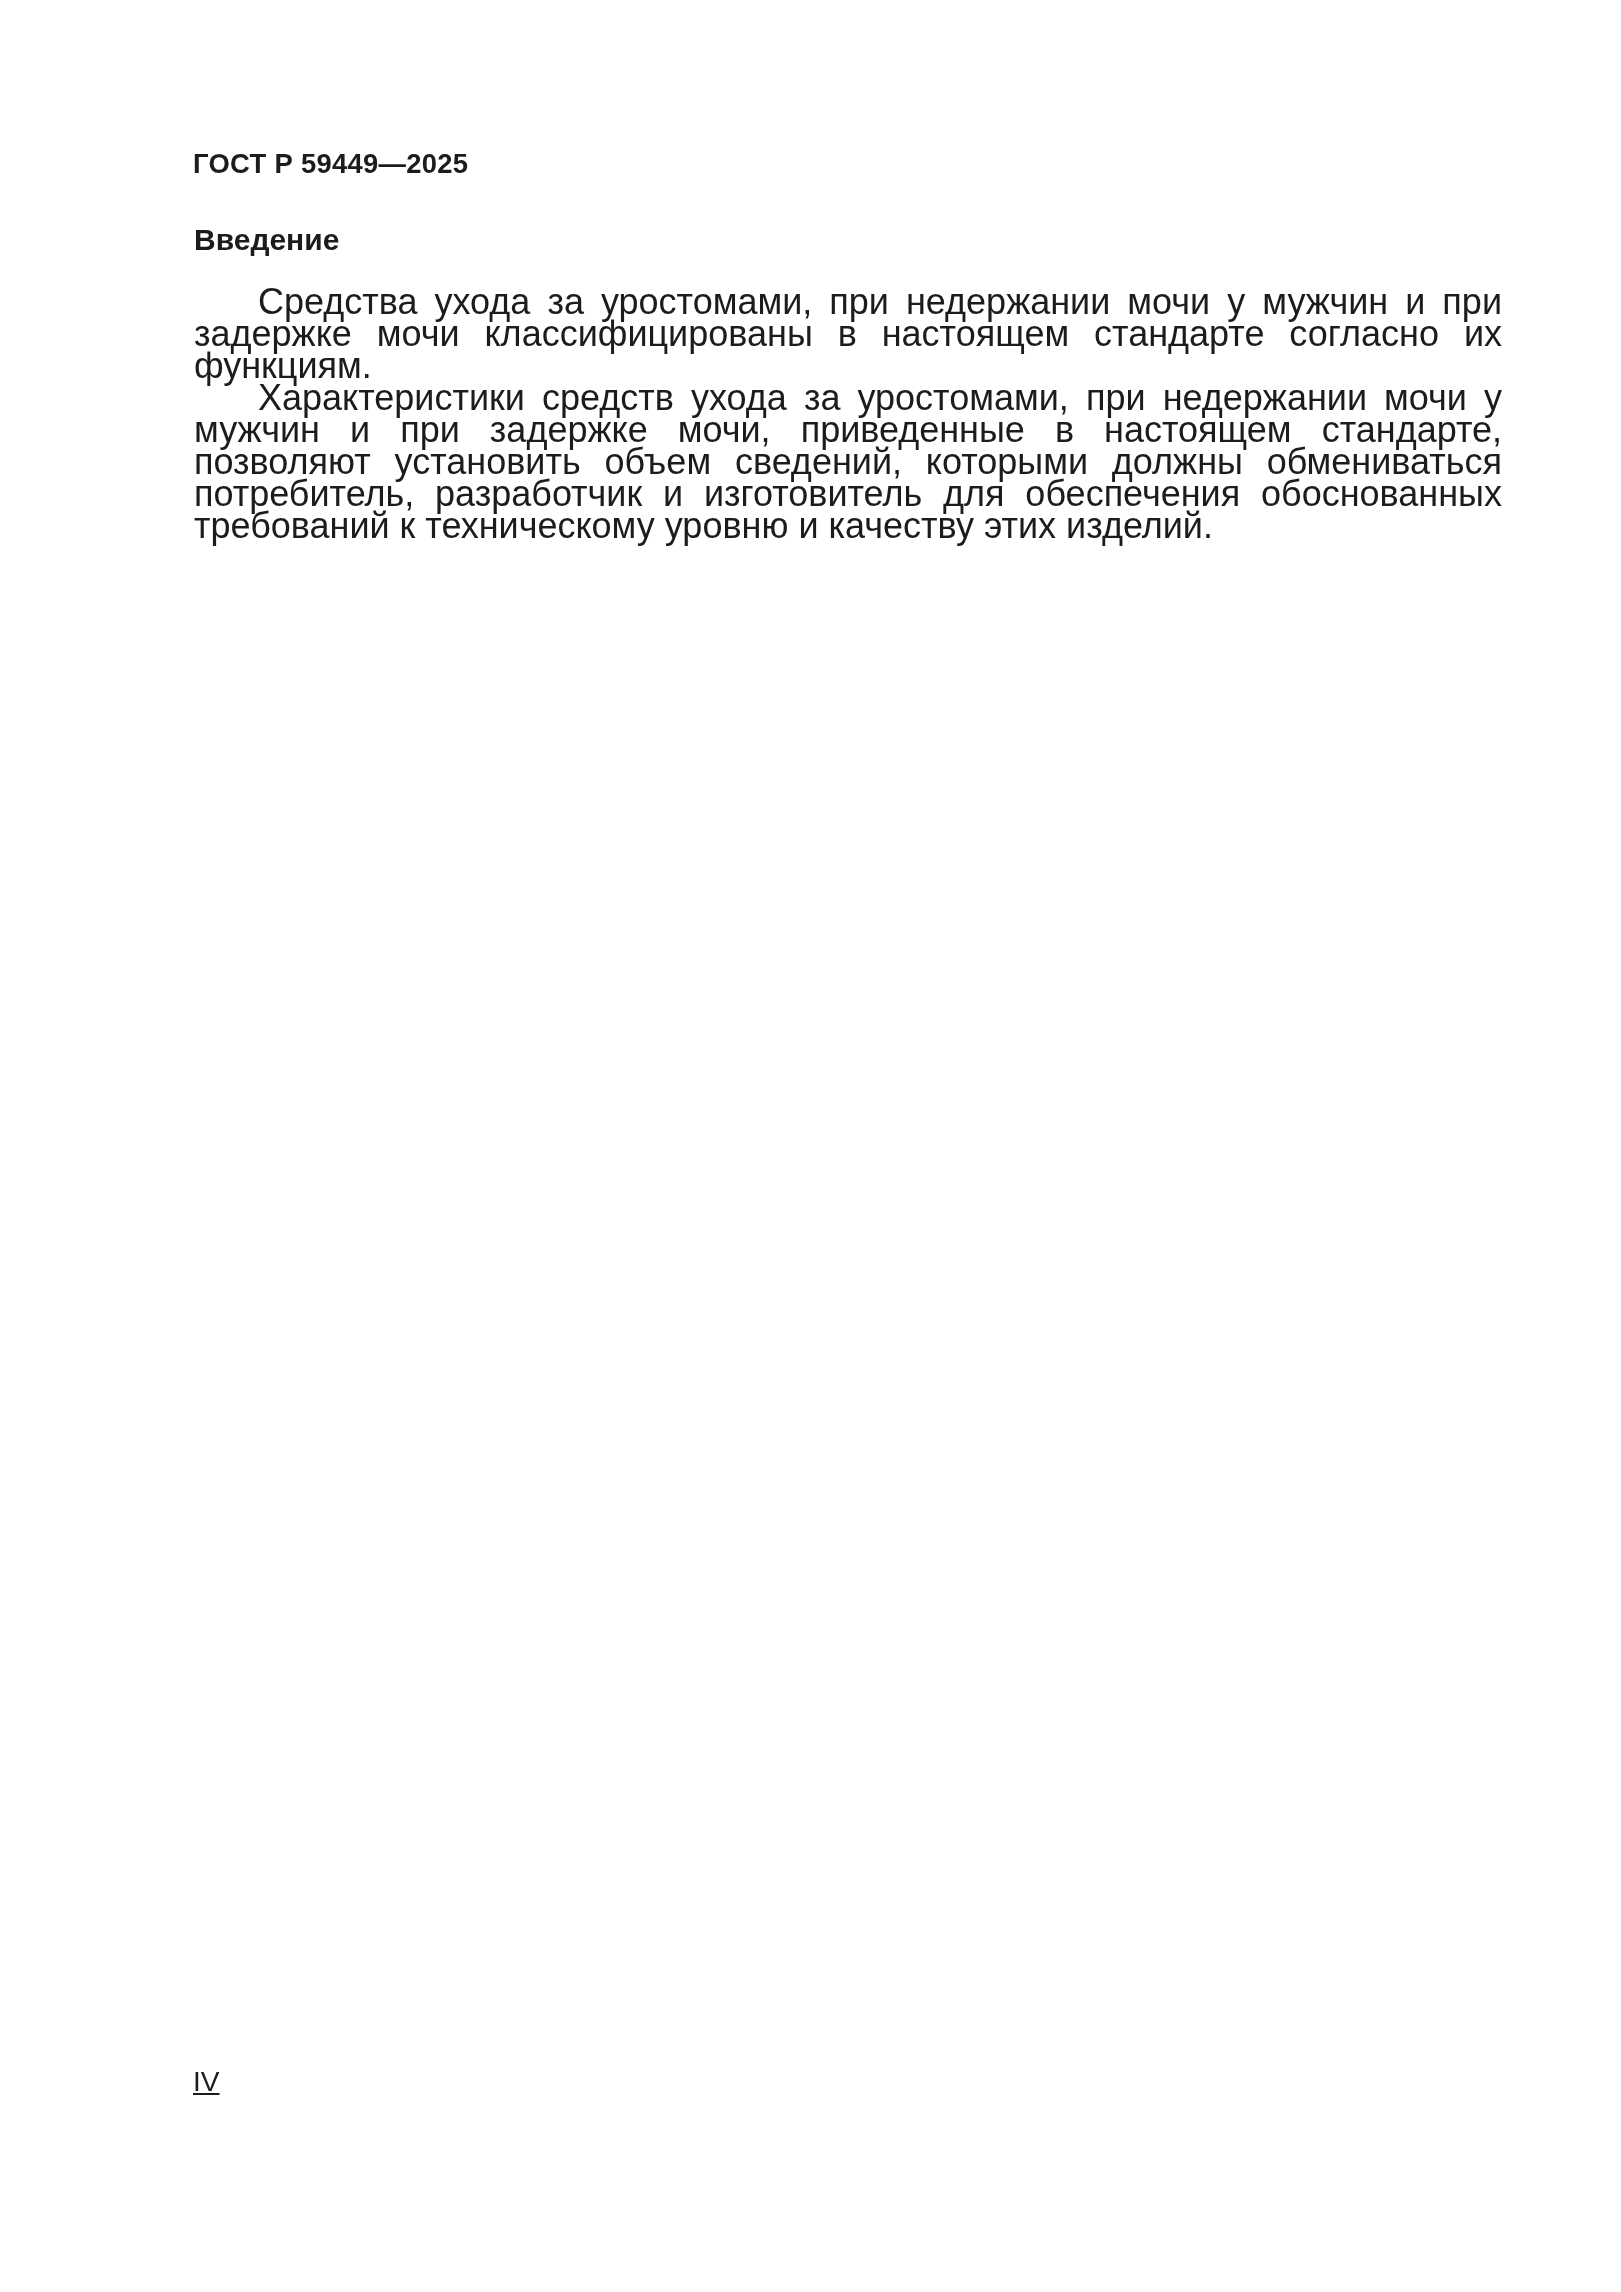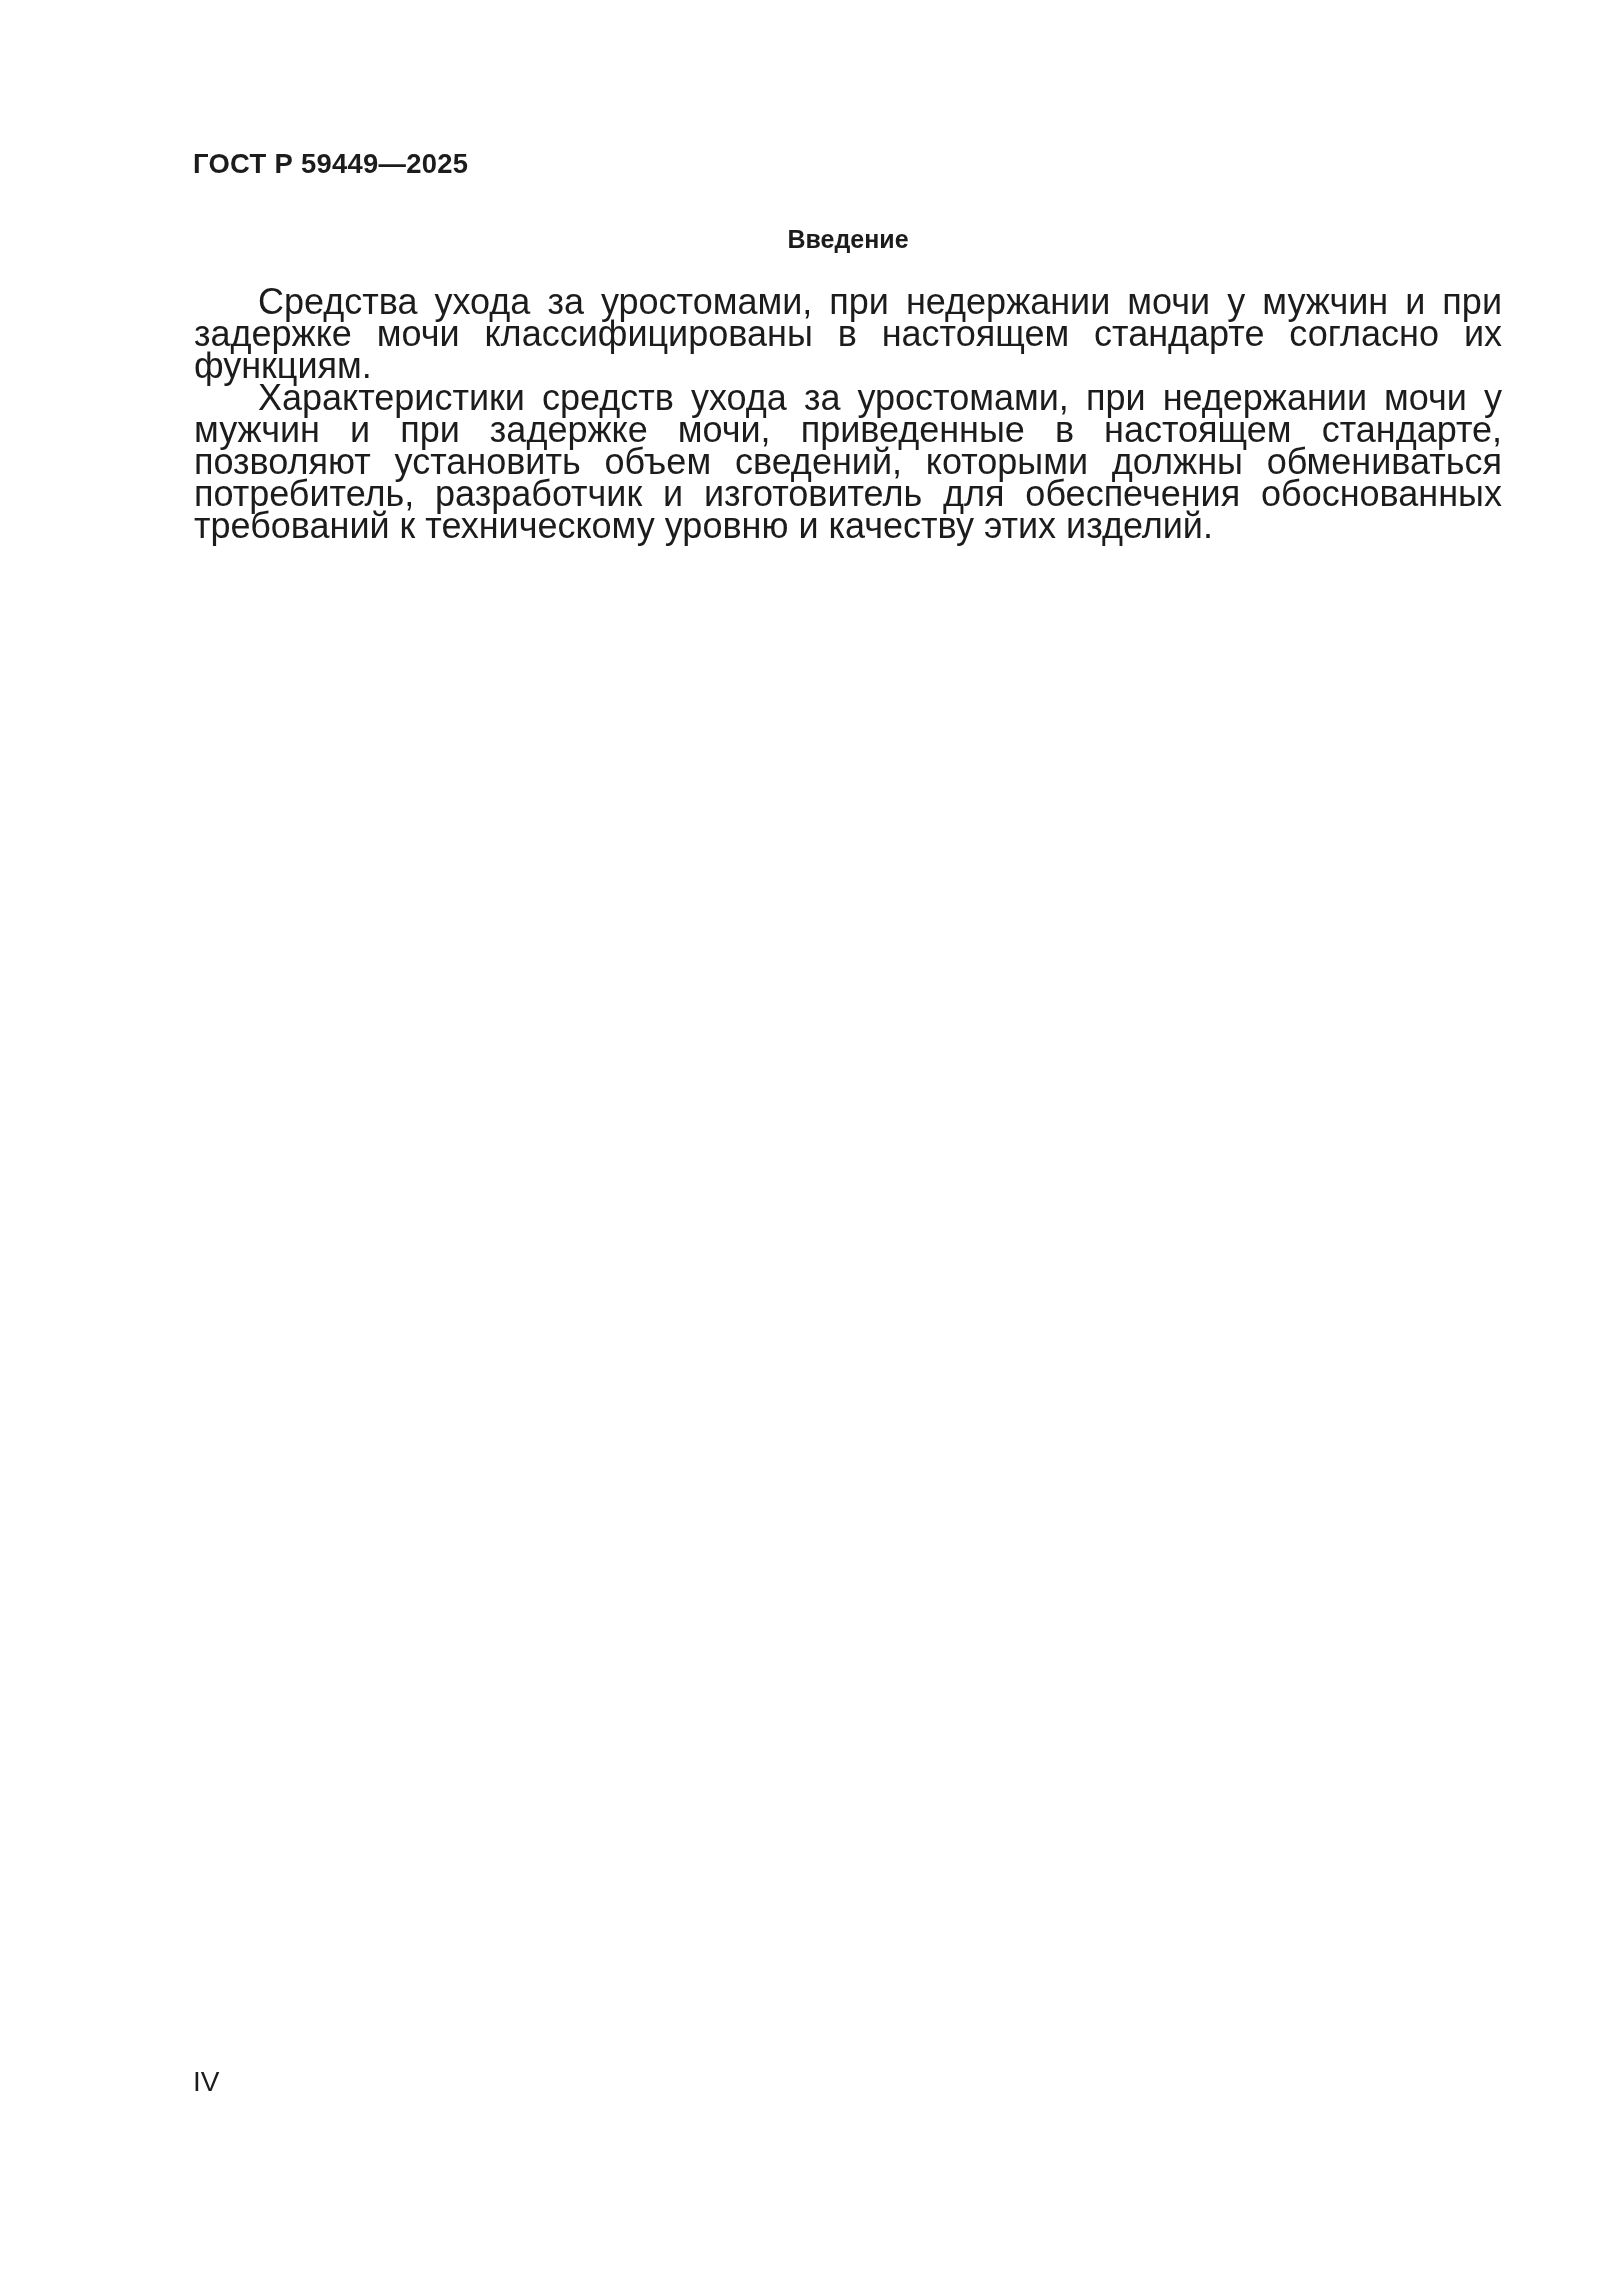--- a/index.html
+++ b/index.html
@@ -29,22 +29,21 @@
     font-weight: bold;
     letter-spacing: 0.3px;
     white-space: nowrap;
   }
   .section-title {
     position: absolute;
     left: 194px;
     top: 223px;
     width: 1308px;
     margin: 0;
-    text-align: center;
-    font-size: 25px;
+    font-size: 30px;
     line-height: 33px;
     font-weight: bold;
   }
   .body-text {
     position: absolute;
     left: 194px;
     top: 286px;
     width: 1308px;
     font-size: 36px;
     line-height: 32px;
@@ -55,20 +54,21 @@
   .body-text p {
     margin: 0;
     text-indent: 64px;
   }
   .page-number {
     position: absolute;
     left: 193px;
     top: 2068px;
     font-size: 28px;
     line-height: 28px;
+    text-decoration: underline;
   }
 </style>
 </head>
 <body>
 
 <div class="page" style="--page-fg: #1c1c1c; --page-bg: #ffffff;">
 
   <div class="doc-code">ГОСТ Р 59449—2025</div>
 
   <h1 class="section-title">Введение</h1>

